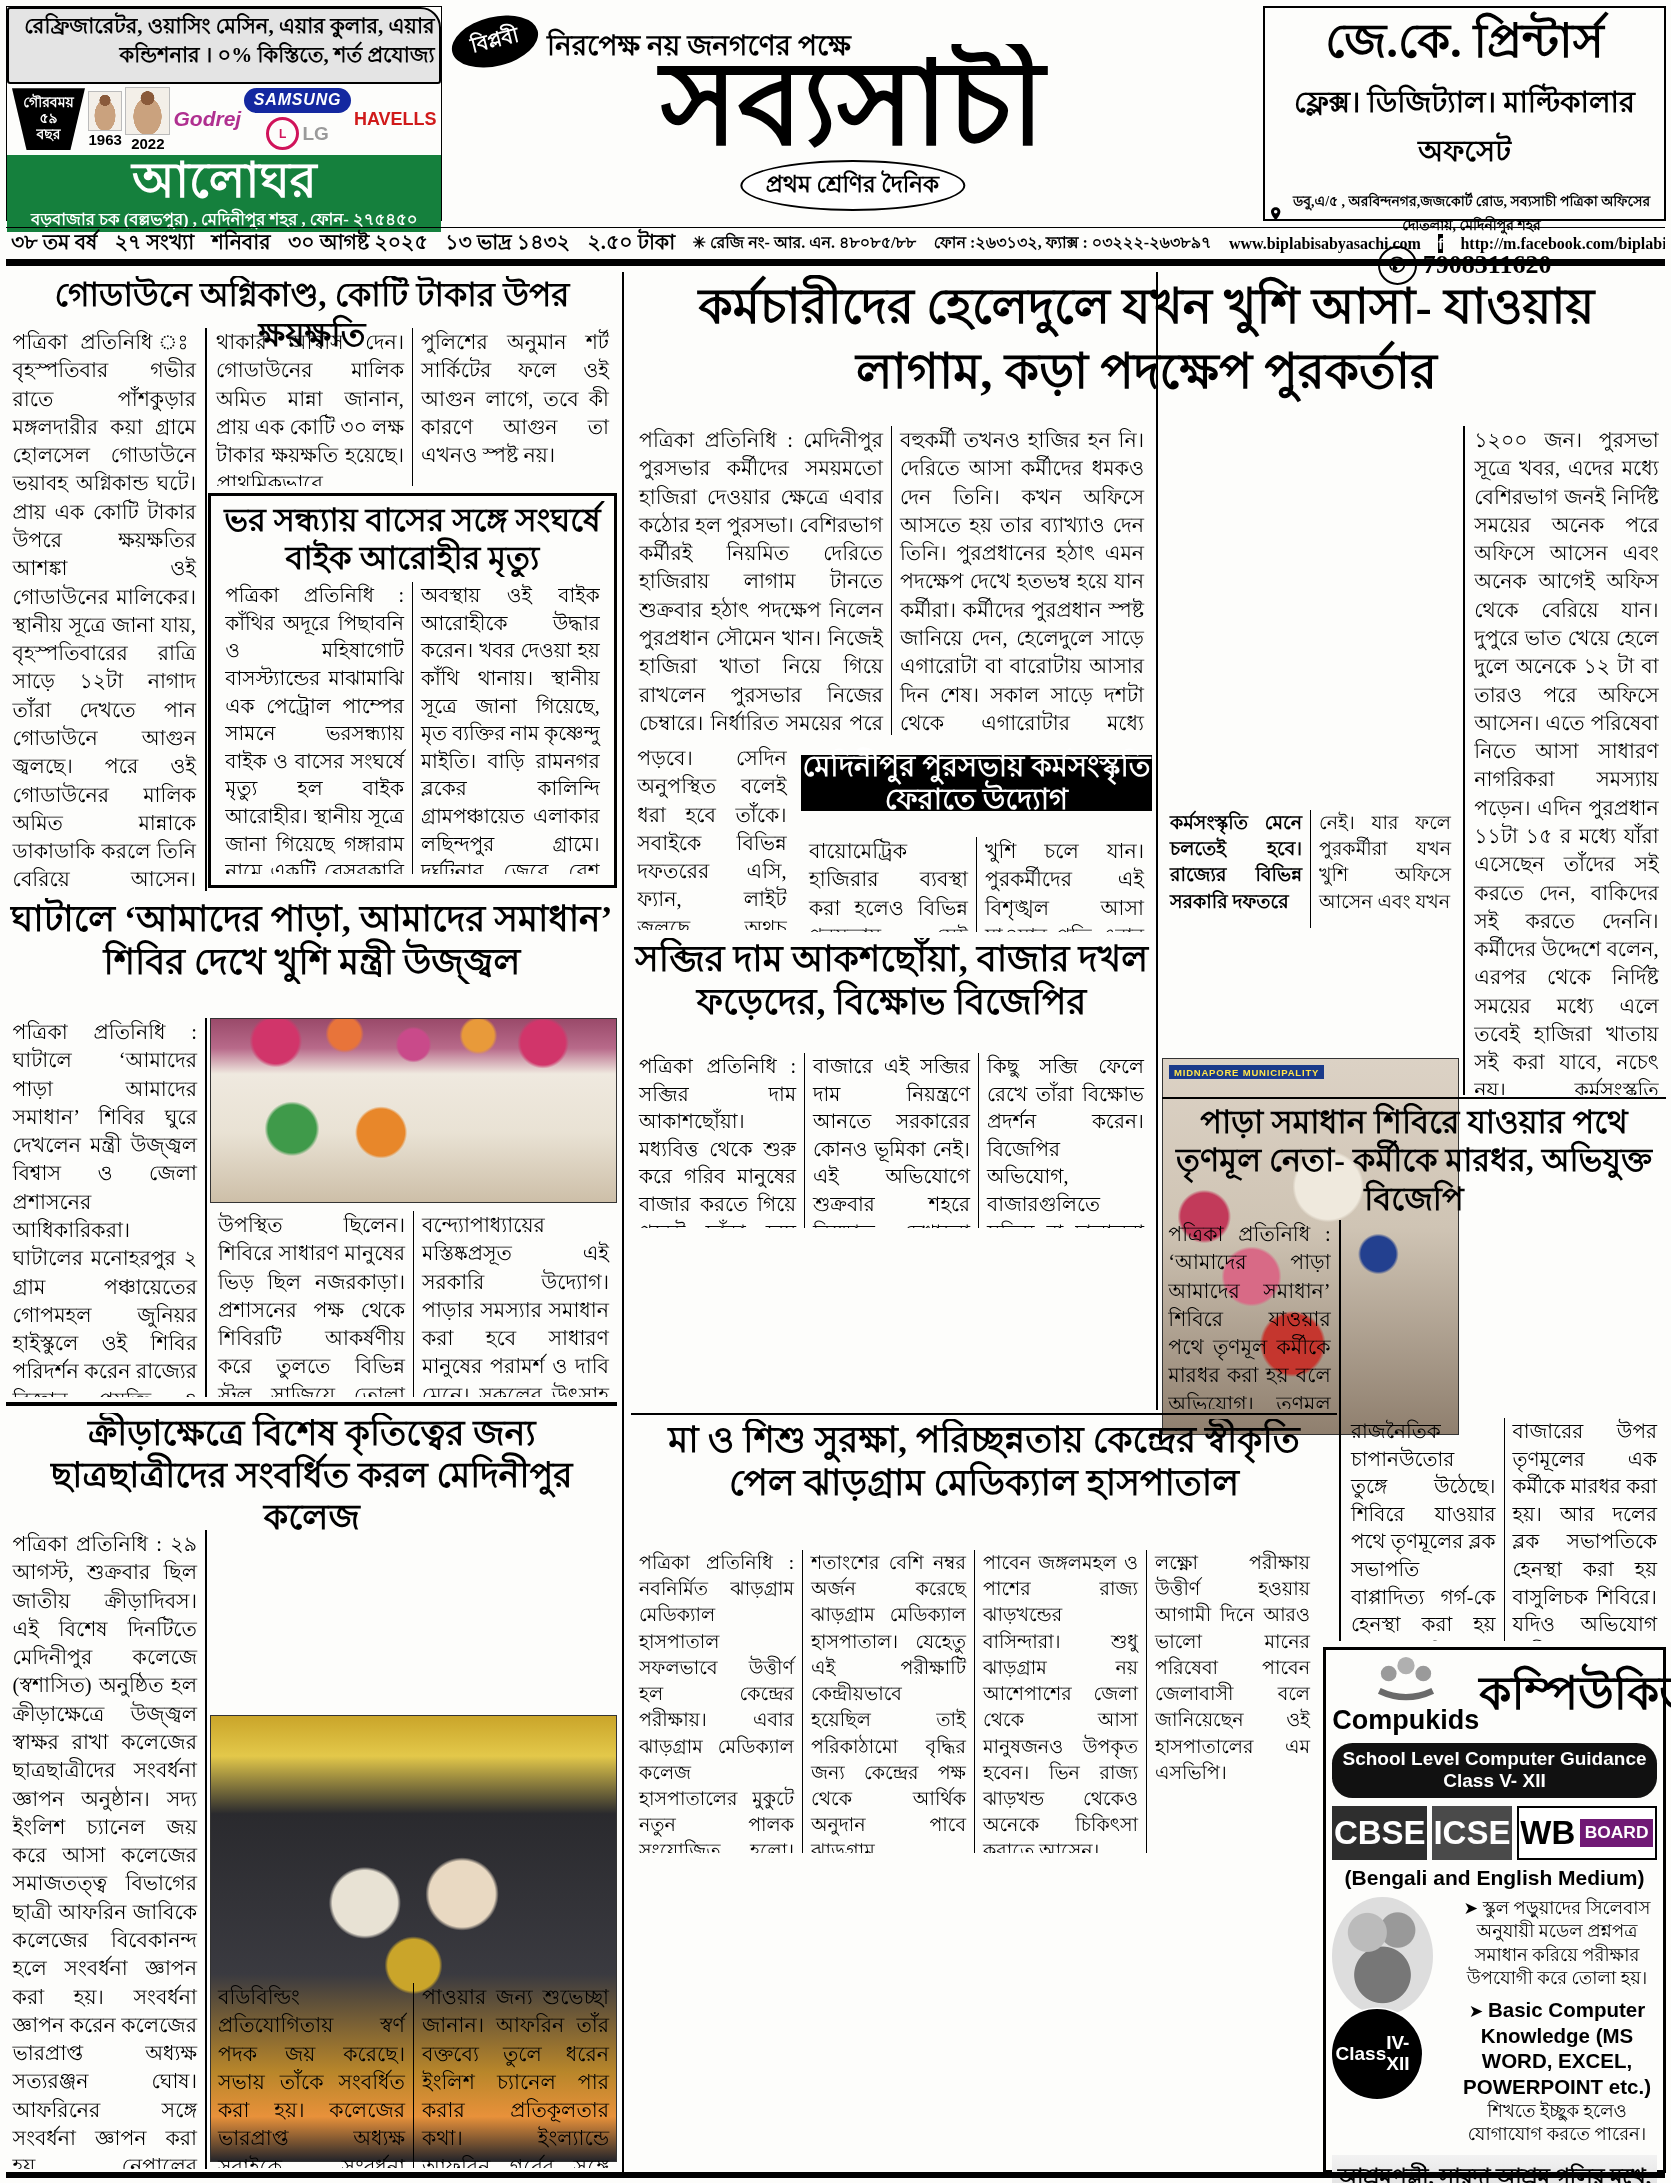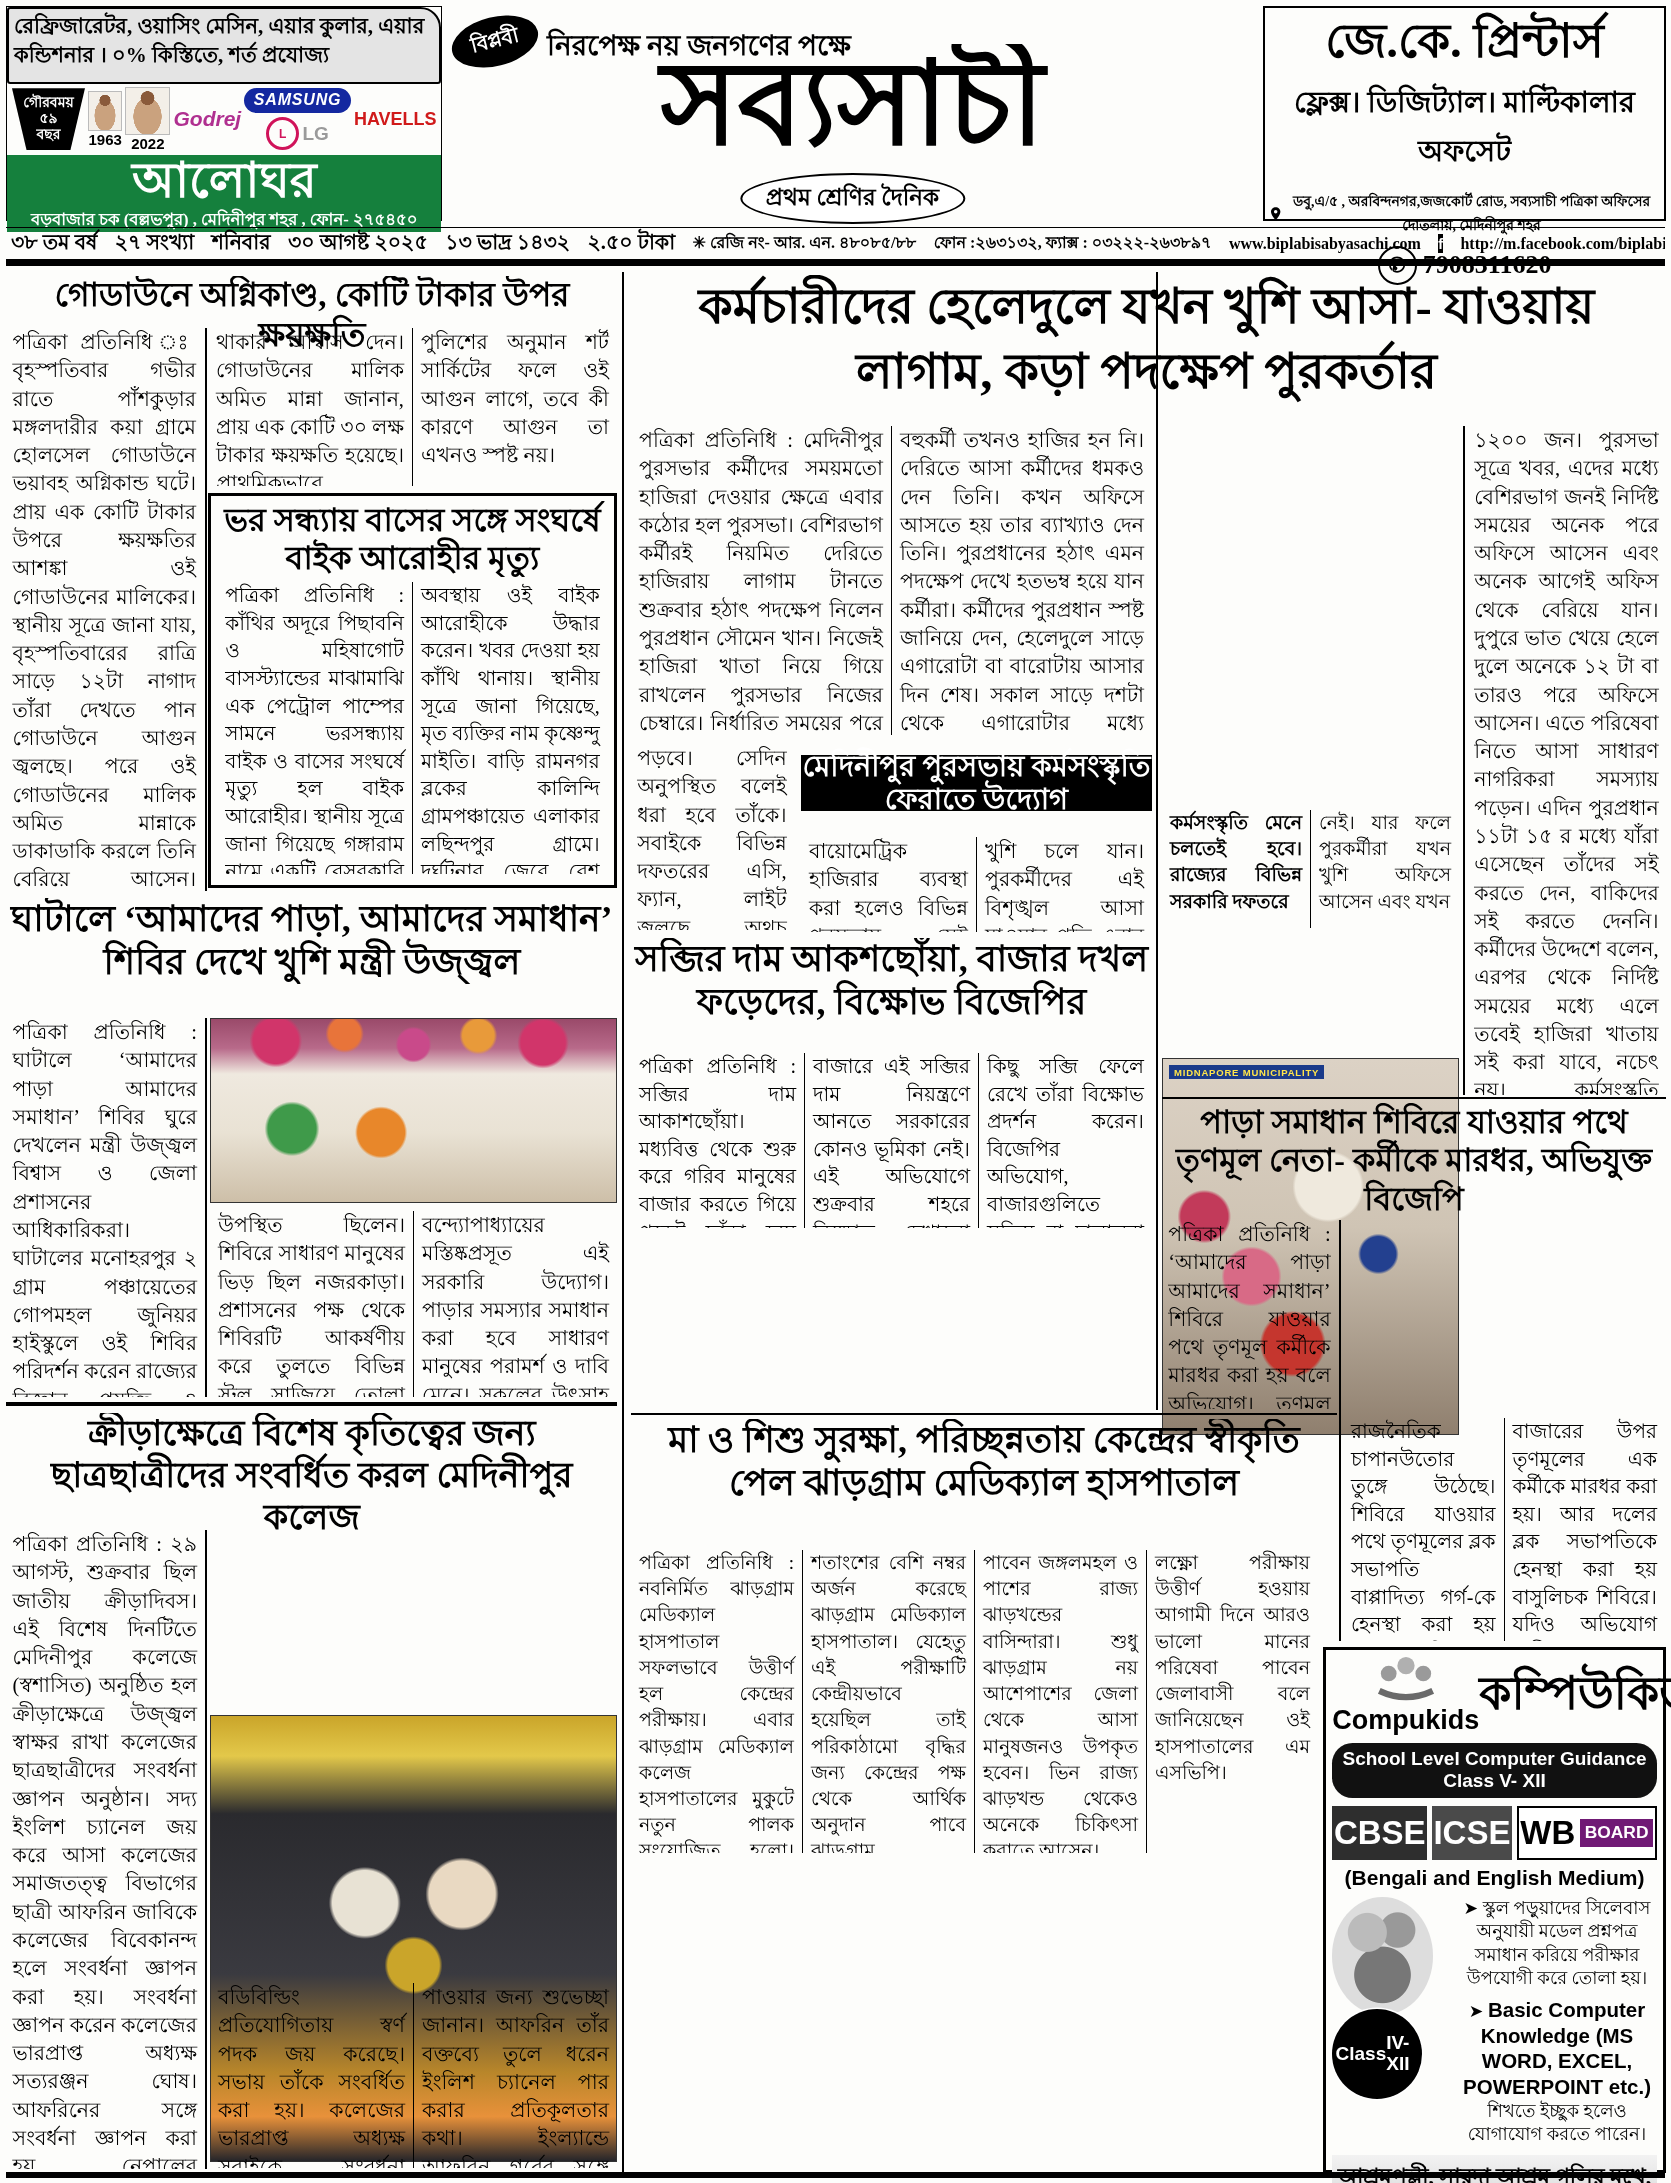--- a/index.html
+++ b/index.html
@@ -34,21 +34,21 @@
   .ph-college{background:
     radial-gradient(circle at 38% 42%, #e8e2d4 0 9%, transparent 10%),
     radial-gradient(circle at 62% 40%, #e9d9c2 0 9%, transparent 10%),
     radial-gradient(circle at 50% 56%, #caa52a 0 8%, transparent 9%),
     linear-gradient(180deg,#caa52a 0%, #e3c84a 9%, #2a2a2e 22%, #3a3a40 58%, #b8862a 80%, #e8913a 90%, #25252a 100%);}
   .sign{position:absolute;top:6.3px;left:6.3px;background:#1a3a8a;color:#ffe44a;
         font:bold 9.5px "Liberation Sans",sans-serif;padding:1.6px 4.7px;letter-spacing:0.8px;}
   
   .leftad{border:0.8px solid #000;}
   .leftad .banner{border:2.4px solid #000;background:#e4e4e4;border-radius:3.2px 20.5px 3.2px 3.2px;
-        font-weight:bold;font-size:21px;text-align:left;line-height:1.35;padding:3.2px 4.7px;height:66px;overflow:hidden;}
+        font-weight:bold;font-size:21px;text-align:right;line-height:1.35;padding:3.2px 4.7px;height:66px;overflow:hidden;}
   .logorow{height:68px;display:flex;align-items:center;justify-content:space-between;padding:1.6px 4.7px;overflow:hidden;}
   .badge59{width:73px;height:62px;background:#000;color:#fff;clip-path:polygon(0 0,100% 0,80% 100%,20% 100%);
         display:flex;flex-direction:column;align-items:center;justify-content:center;font-weight:bold;font-size:14px;line-height:1.15;text-align:center;}
   .sumo{background:radial-gradient(circle at 50% 22%, #8a5a3a 0 16%, transparent 17%),
         radial-gradient(ellipse at 50% 62%, #caa27e 0 46%, transparent 47%),#f3efe8;
         border:0.8px solid #bbb;}
   .yr{font:bold 15px "Liberation Sans",sans-serif;text-align:center;}
   .godrej{font:italic bold 21px "Liberation Sans",sans-serif;color:#b03090;}
   .samsung{background:#1428a0;color:#fff;border-radius:22px;padding:3.2px 9.5px;
         font:italic bold 16px "Liberation Sans",sans-serif;letter-spacing:0.8px;}
@@ -60,21 +60,21 @@
   .shopbar{background:#15803d;color:#fff;text-align:center;height:76px;padding-top:1.6px;}
   .shopname{font-size:49px;font-weight:800;line-height:1.04;}
   .shopaddr{font-size:16.6px;font-weight:bold;}
   .mast{ text-align:center;}
   .mastoval{position:absolute;left:4.7px;top:11px;width:88px;height:49px;background:#000;color:#fff;
         border-radius:50%;display:flex;align-items:center;justify-content:center;
         font-size:20.5px;font-weight:bold;transform:rotate(-14deg);}
   .masttag{position:absolute;left:101px;top:17.4px;font-size:28px;font-weight:800;}
   .masttitle{position:absolute;left:0;top:38px;width:100%;font-size:117px;font-weight:800;
         line-height:1.05;white-space:nowrap;overflow:hidden;}
-  .mastsub{position:absolute;left:50%;transform:translateX(-50%);top:167px;background:#fff;
+  .mastsub{position:absolute;left:50%;transform:translateX(-50%);top:154px;background:#fff;
         border:2.4px solid #000;border-radius:50%;padding:4px 24px;font-size:23px;font-weight:800;white-space:nowrap;}
   .rightad{border:2.4px solid #000;padding:8px 6.3px;text-align:center;}
   .rightad .t{font-size:47px;font-weight:800;line-height:1.1;}
   .rightad .s{font-size:29px;font-weight:800;margin-top:11px;}
   .rightad .a{font-size:14px;font-weight:bold;margin-top:12.6px;display:flex;align-items:center;gap:4.7px;justify-content:center;}
   .rightad .p{font-size:26px;font-weight:bold;margin-top:8px;display:flex;align-items:center;gap:6.3px;justify-content:center;}
   .ring{display:inline-flex;width:35px;height:35px;border:2.4px solid #000;border-radius:50%;
         align-items:center;justify-content:center;font-size:20.5px;}
   
   .dateline{display:flex;align-items:center;gap:17.4px;border-top:1.6px solid #000;border-bottom:7px solid #000;

